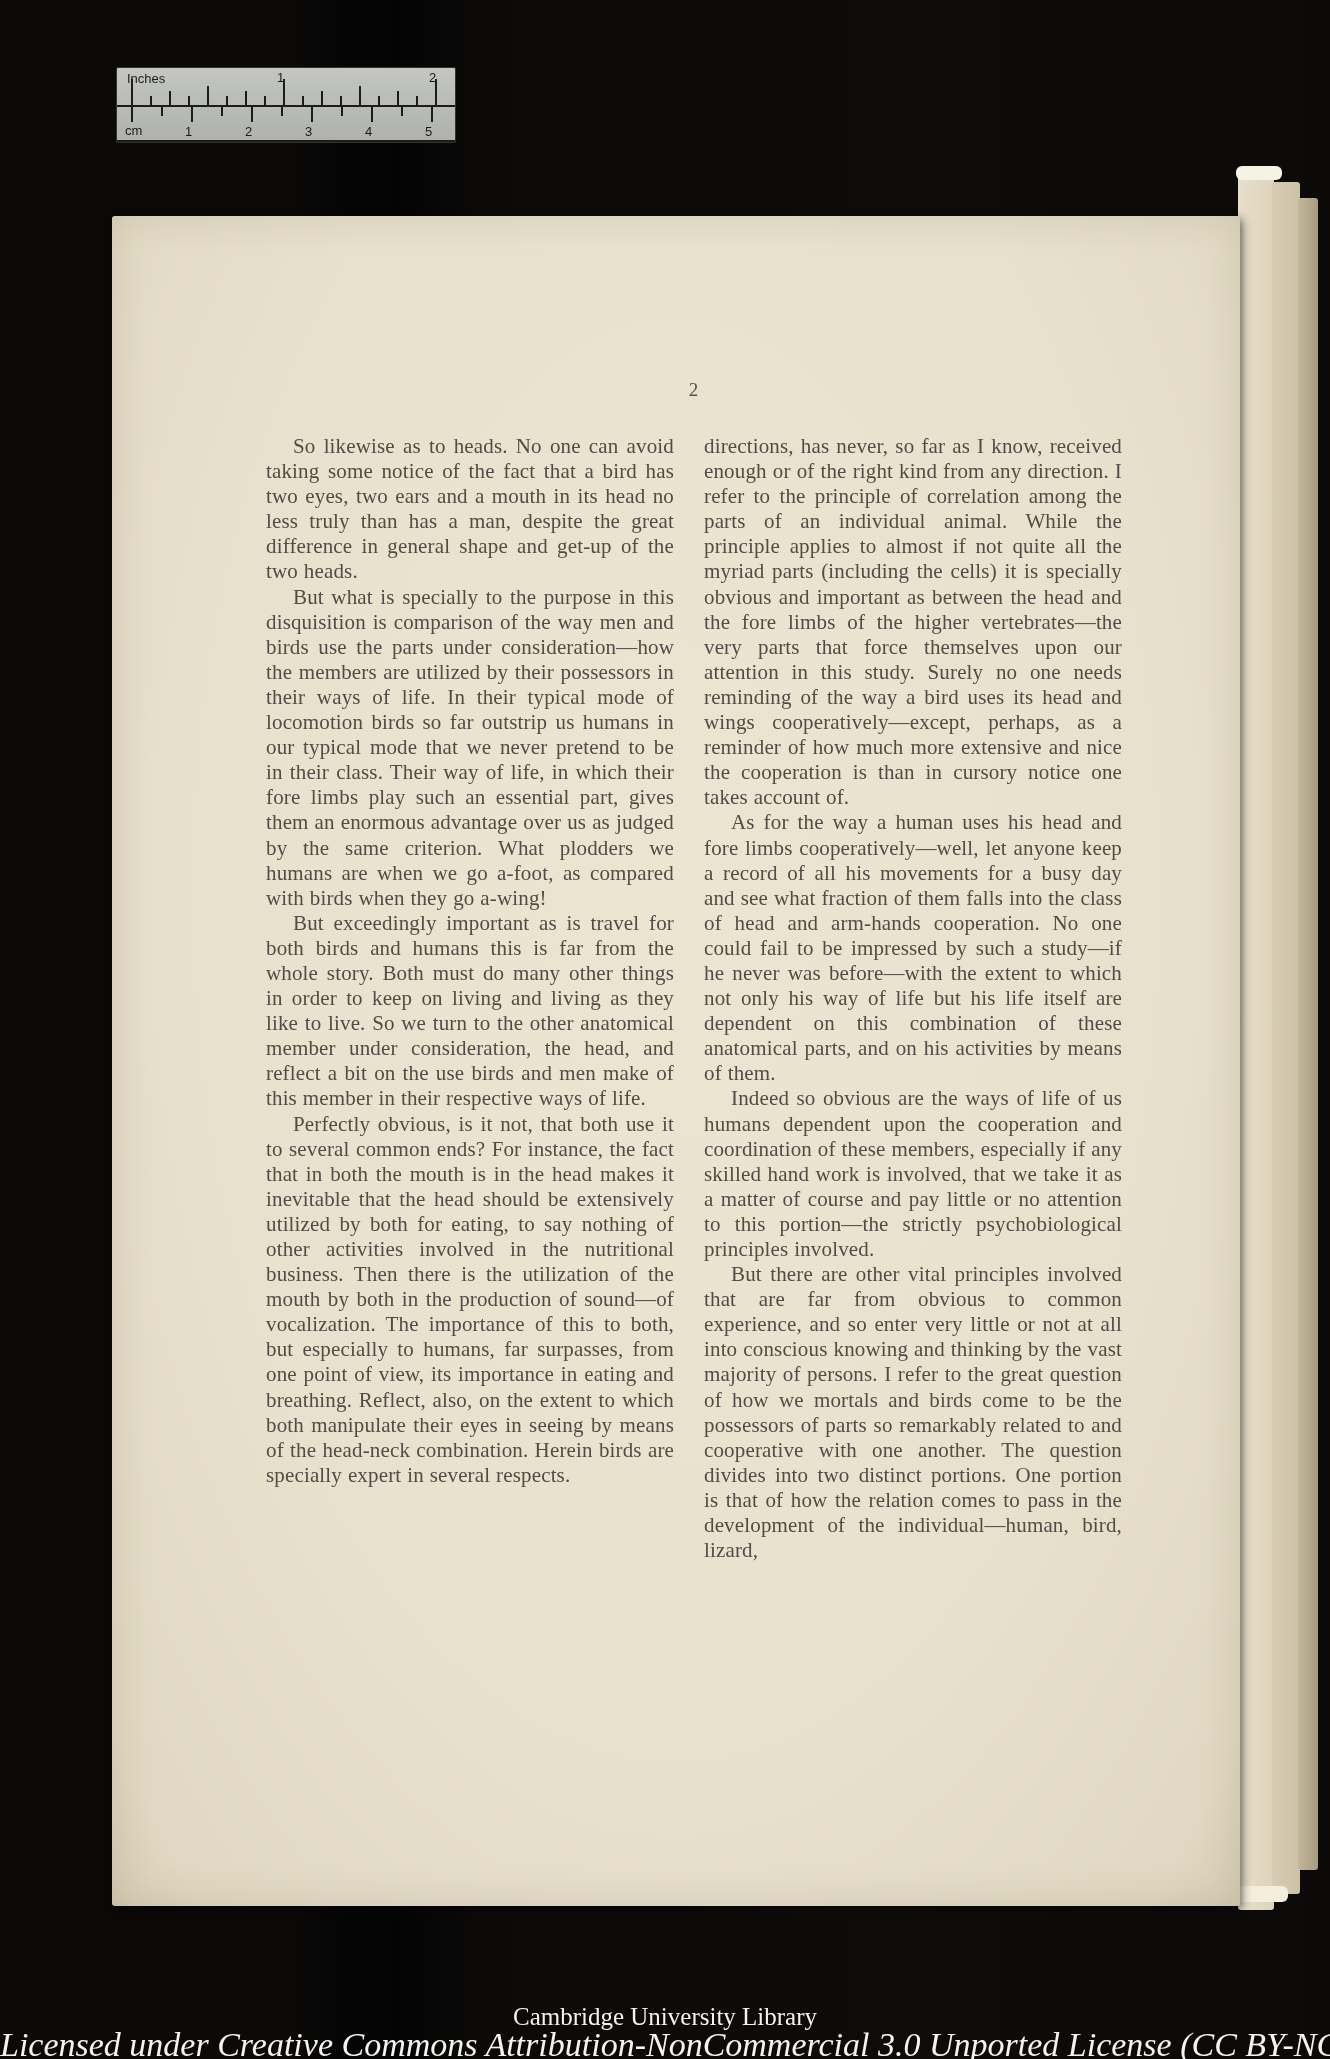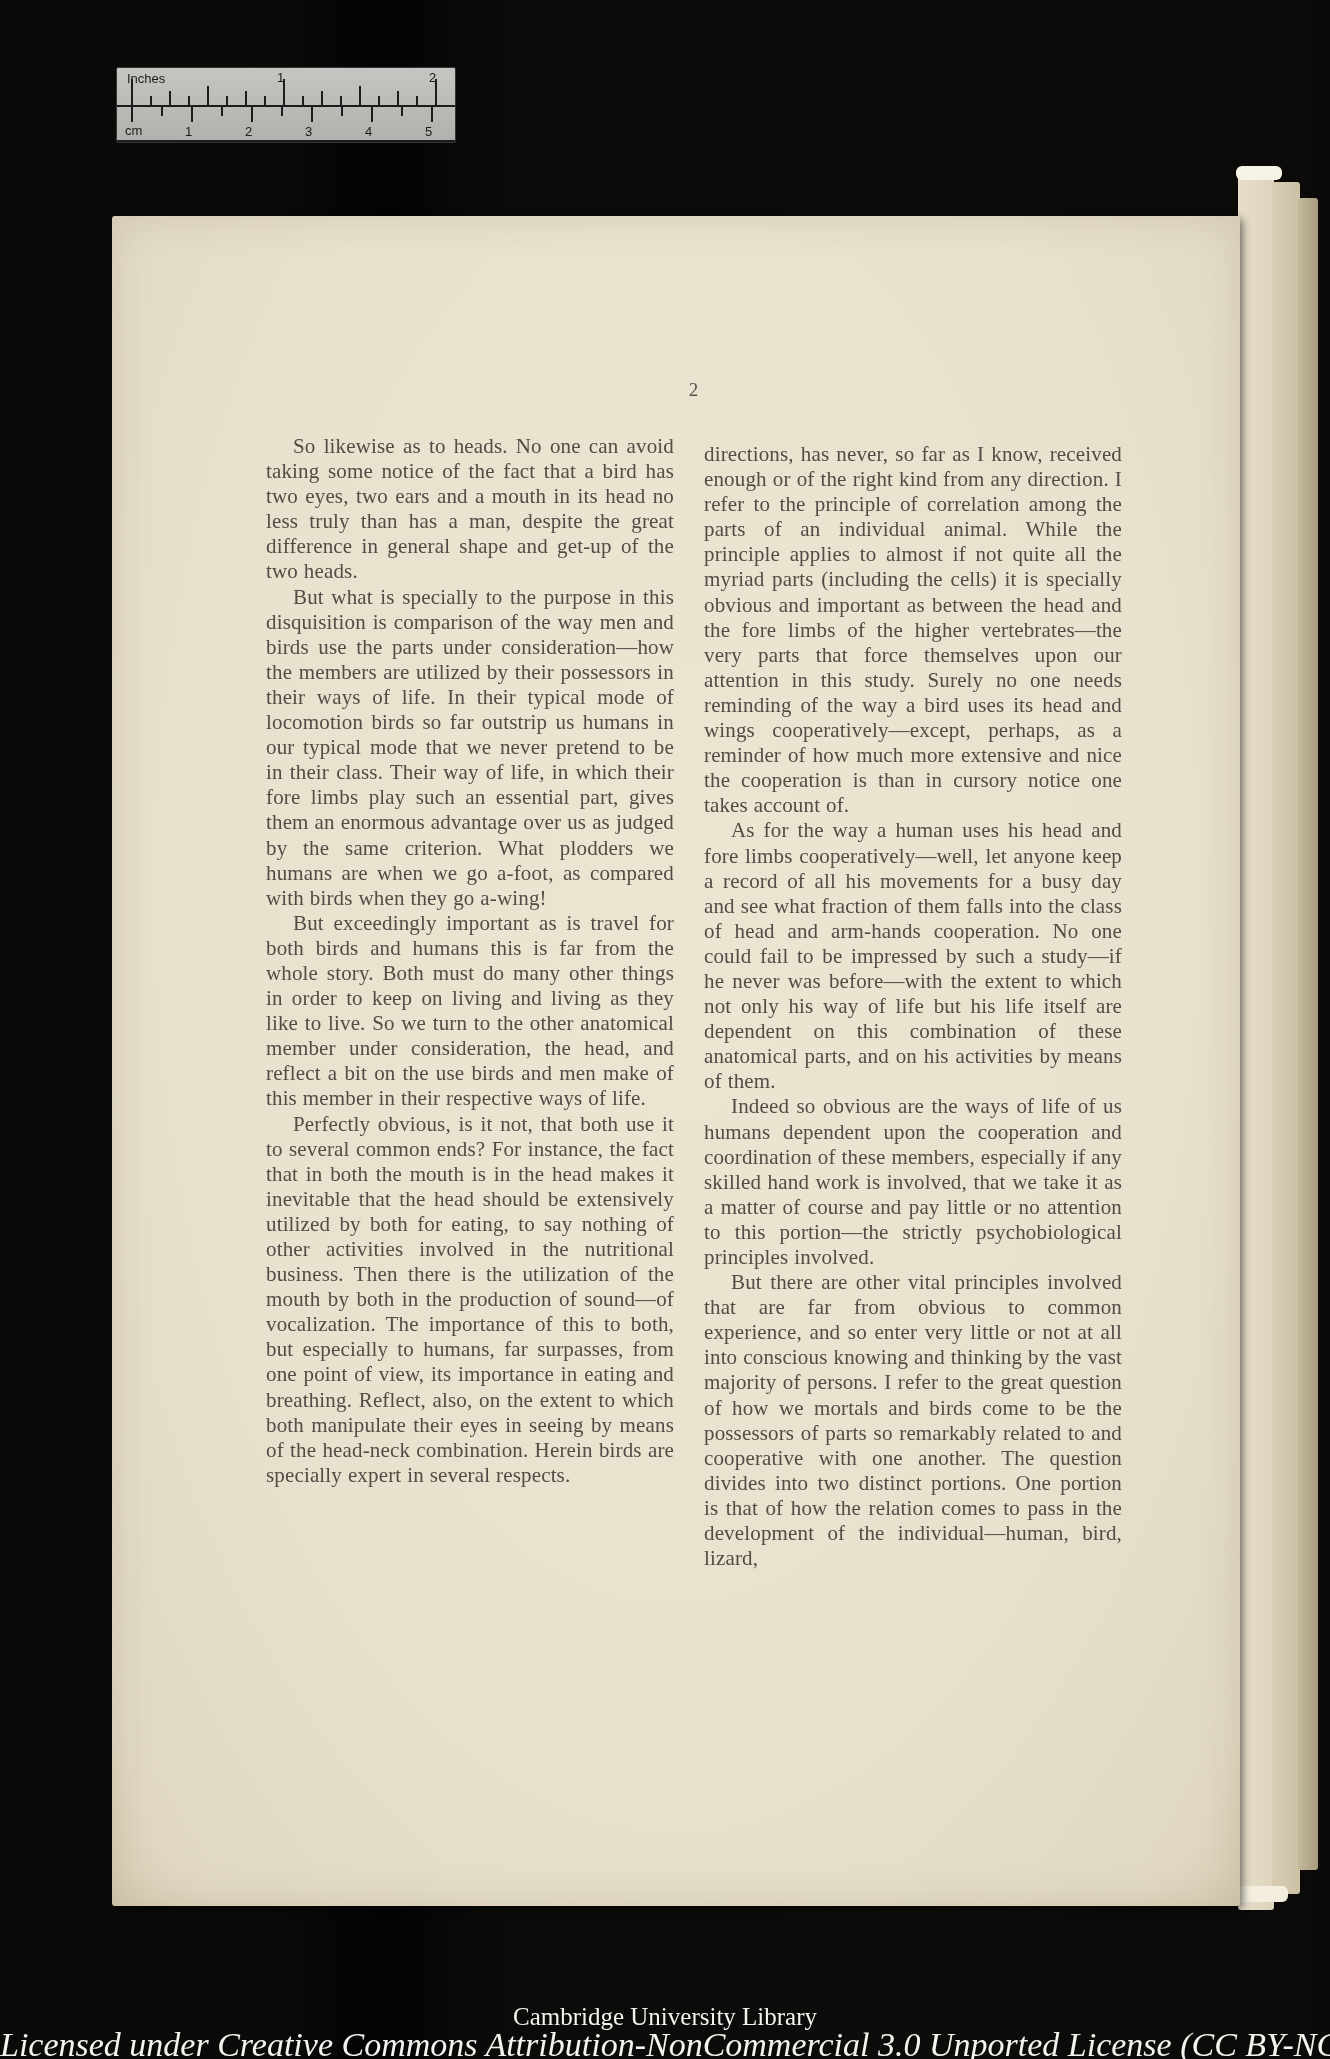--- a/index.html
+++ b/index.html
@@ -46,21 +46,21 @@
          border-radius:3px;
          box-shadow:inset 0 0 40px rgba(120,100,70,.18), 2px 3px 10px rgba(0,0,0,.6);}
   .page-number{position:absolute;left:154px;top:163px;width:856px;
                text-align:center;font-size:19px;color:#55504a;letter-spacing:1px;}
   .columns{position:absolute;left:154px;top:218px;width:856px;display:flex;gap:30px;}
   .col{color:#514c46;font-size:21px;line-height:25.1px;text-align:justify;
        letter-spacing:.15px;word-spacing:.5px;}
   .col-left{width:408px;}
   .col-right{width:418px;}
   .col p{margin:0;text-indent:27px;}
-  .col p.no-indent{text-indent:0;margin-top:8px;}
+  .col p.no-indent{text-indent:0;}
   
   .footer{position:absolute;left:0;right:0;bottom:0;text-align:center;color:#f5f3ef;}
   .footer-line1{font-size:25px;line-height:26px;}
   .footer-line2{font-size:34px;line-height:29px;white-space:nowrap;font-style:italic;}
 </style>
 </head>
 <body>
 
 <div class="scan">
 

